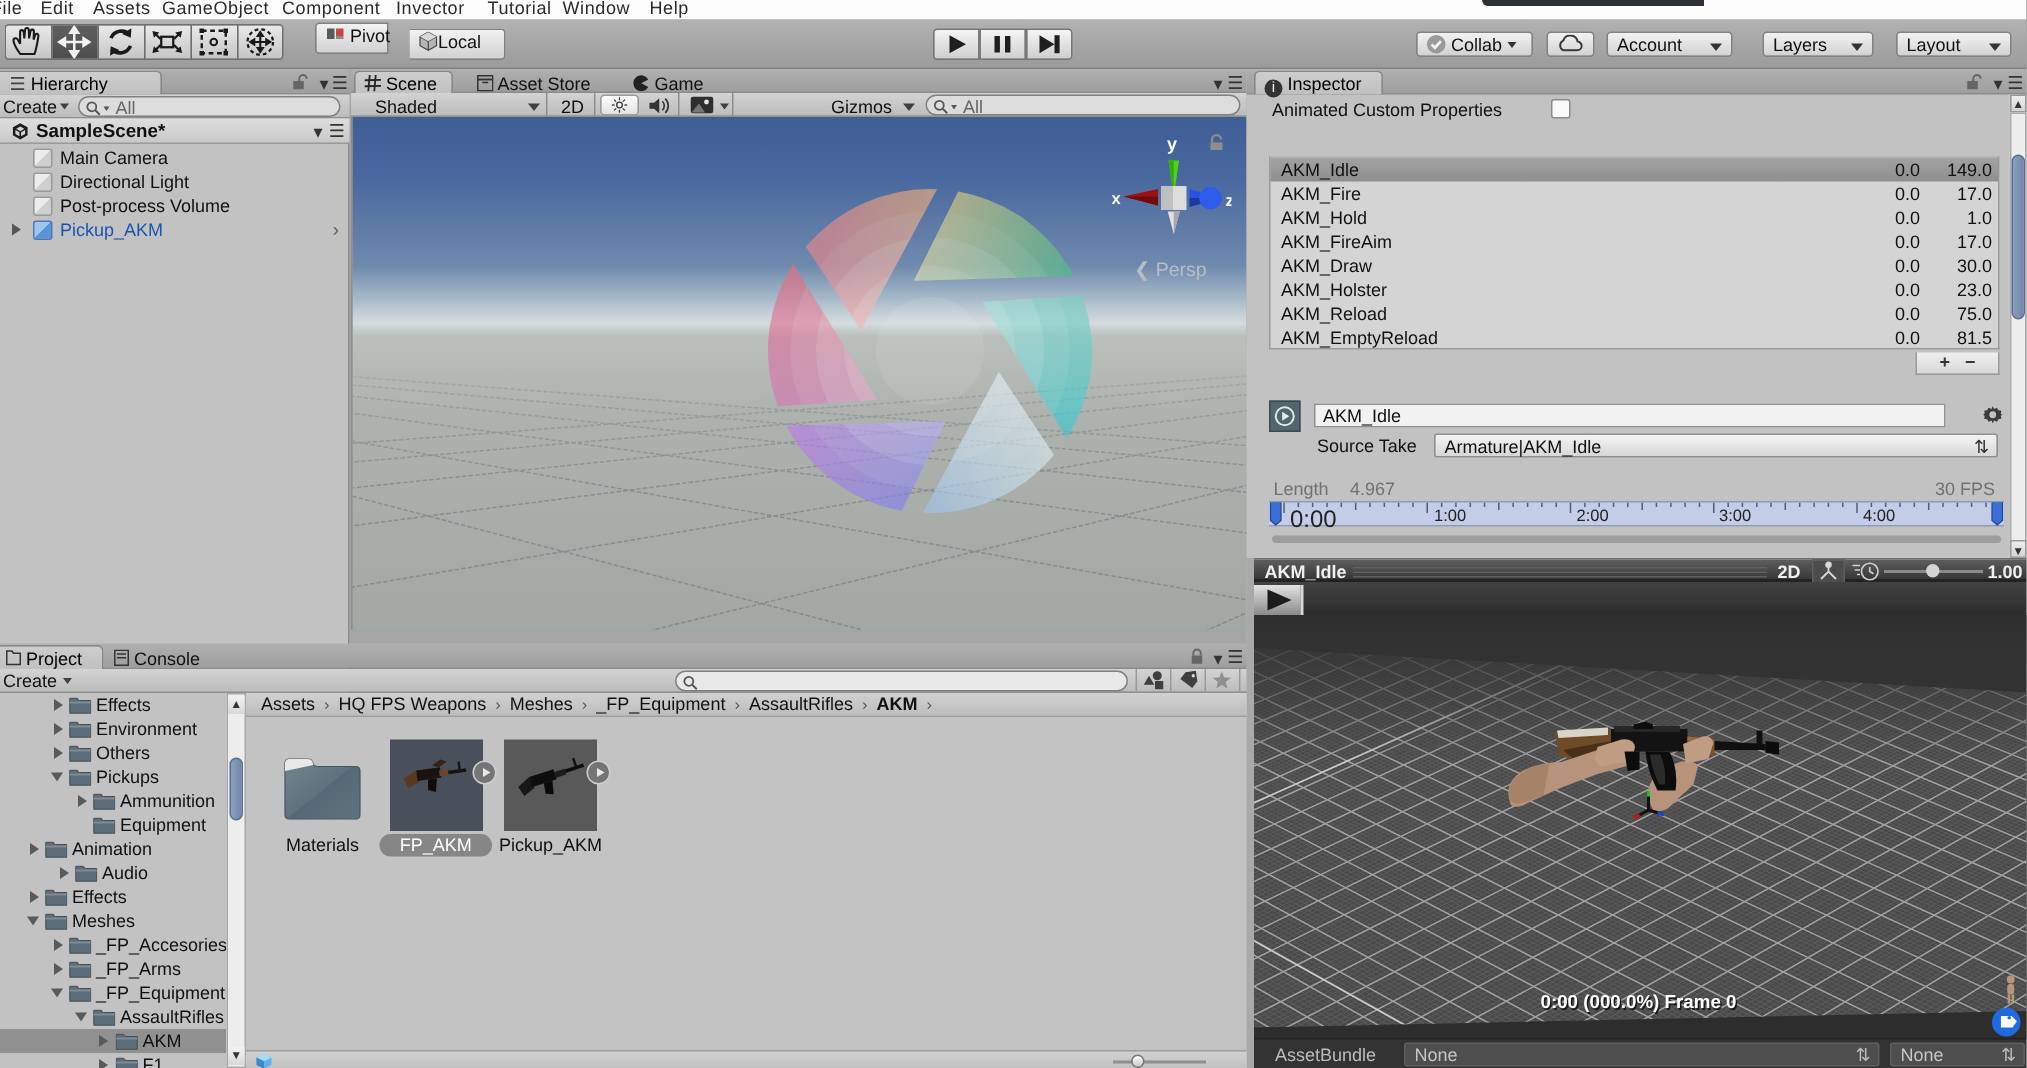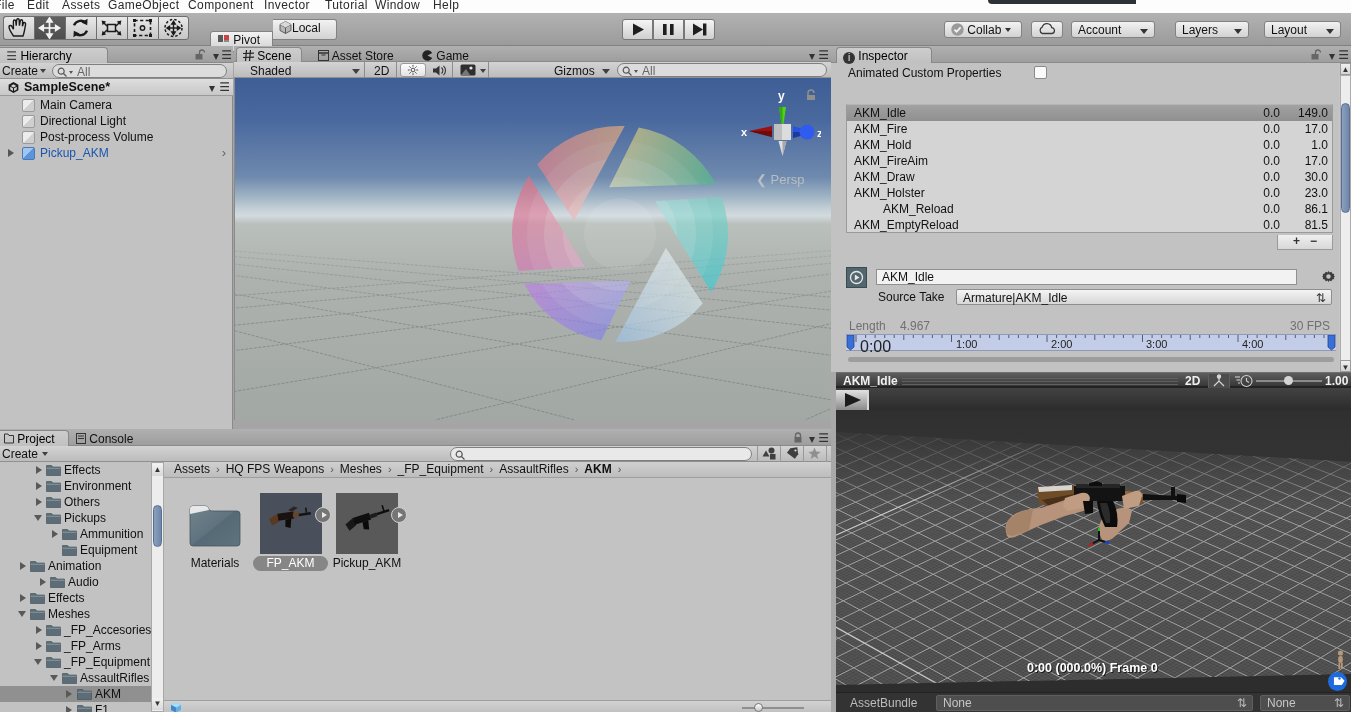--- a/index.html
+++ b/index.html
@@ -92,21 +92,21 @@
         <g stroke="#1a1a1a" stroke-width="1.4" fill="#1a1a1a">
           <line x1="14.5" y1="6" x2="14.5" y2="16"></line>
           <line x1="9.5" y1="11" x2="19.5" y2="11"></line>
           <path d="M14.5 4.4 L12.8 7 L16.2 7 Z"></path>
           <path d="M14.5 17.6 L12.8 15 L16.2 15 Z"></path>
           <path d="M7.9 11 L10.5 9.3 L10.5 12.7 Z"></path>
           <path d="M21.1 11 L18.5 9.3 L18.5 12.7 Z"></path>
         </g>
       </svg></div>
 
- <div class="rbtn" style="left:210px;top:18px;width:63px;height:21px;border-radius:3px 0 0 3px"><svg width="13" height="12" viewBox="0 0 13 12" style="vertical-align:-2px">
+ <div class="rbtn" style="left:210px;top:2px;width:49px;height:21px;border-radius:3px 0 0 3px"><svg width="13" height="12" viewBox="0 0 13 12" style="vertical-align:-2px">
         <rect x="1" y="1" width="5" height="7" fill="#5a5a5a"></rect>
         <rect x="7" y="1" width="5" height="5" fill="#c94444"></rect>
         <rect x="7" y="6" width="5" height="2" fill="#8a8a8a"></rect>
       </svg> Pivot</div>
  <div class="rbtn" style="left:273px;top:6px;width:64px;height:21px;border-radius:0 3px 3px 0;border-left:none"><svg width="13" height="13" viewBox="0 0 13 13" style="vertical-align:-2px">
         <path d="M6.5 0.5 L12 3.5 L12 9.5 L6.5 12.5 L1 9.5 L1 3.5 Z" fill="#b5b5b5" stroke="#444" stroke-width="0.8"></path>
         <path d="M1 3.5 L6.5 6.5 L12 3.5 M6.5 6.5 L6.5 12.5" fill="none" stroke="#444" stroke-width="0.8"></path>
         <path d="M6.5 0.5 L1 3.5 L6.5 6.5 L12 3.5 Z" fill="#d9d9d9"></path>
       </svg>Local</div>
 
@@ -356,21 +356,21 @@
 
 <div class="abs" style="left:831px;top:46px;width:520px;height:666px;background:#c2c2c2">
  <div class="abs tabstrip" style="left:0;top:0;width:520px;height:17px">
    <span style="position:absolute;right:16px;top:3px;color:#333">▾</span>
       <span style="position:absolute;right:2px;top:2px;color:#333">☰</span>
    <svg width="13" height="12" viewBox="0 0 13 12" style="position:absolute;right:28px;top:3px">
         <path d="M5.5 5 L5.5 3.5 a2.5 2.5 0 0 1 5 0" fill="none" stroke="#666" stroke-width="1.3"></path>
         <rect x="1.5" y="5" width="7" height="5.5" fill="#666"></rect>
       </svg>
  </div>
- <div class="tab" style="left:5px;width:96px"><span style="display:inline-block;width:12px;height:12px;border-radius:7px;background:#333;color:#eee;font-size:10px;text-align:center;line-height:12px;vertical-align:-1px">i</span> Inspector</div>
+ <div class="tab" style="left:5px;width:86px"><span style="display:inline-block;width:12px;height:12px;border-radius:7px;background:#333;color:#eee;font-size:10px;text-align:center;line-height:12px;vertical-align:-1px">i</span> Inspector</div>
  <div id="inspbody" class="abs" style="left:0;top:17px;width:508px;height:309px">
  <div class="abs" style="left:17px;top:3px;font-size:12px">Animated Custom Properties</div>
  <div class="abs" style="left:203px;top:3px;width:13px;height:13px;background:#fafafa;border:1px solid #8a8a8a;border-radius:2px"></div>
  <div class="abs" style="left:15px;top:41px;width:487px;height:129px;background:#d4d4d4;border:1px solid #9a9a9a;border-top:1px solid #b5b5b5">
         <div class="row" style="top:0px;background:linear-gradient(#a2a2a2,#8f8f8f);">
           <span style="position:absolute;left:7px">AKM_Idle</span>
           <span style="position:absolute;right:52px;width:40px;text-align:right">0.0</span>
           <span style="position:absolute;right:4px;width:44px;text-align:right">149.0</span>
         </div>
         <div class="row" style="top:16px;">
@@ -391,24 +391,24 @@
         <div class="row" style="top:64px;">
           <span style="position:absolute;left:7px">AKM_Draw</span>
           <span style="position:absolute;right:52px;width:40px;text-align:right">0.0</span>
           <span style="position:absolute;right:4px;width:44px;text-align:right">30.0</span>
         </div>
         <div class="row" style="top:80px;">
           <span style="position:absolute;left:7px">AKM_Holster</span>
           <span style="position:absolute;right:52px;width:40px;text-align:right">0.0</span>
           <span style="position:absolute;right:4px;width:44px;text-align:right">23.0</span>
         </div>
-        <div class="row" style="top:96px;margin-left:29px;">
+        <div class="row" style="top:96px;">
           <span style="position:absolute;left:7px">AKM_Reload</span>
           <span style="position:absolute;right:52px;width:40px;text-align:right">0.0</span>
-          <span style="position:absolute;right:4px;width:44px;text-align:right">86.1</span>
+          <span style="position:absolute;right:4px;width:44px;text-align:right">75.0</span>
         </div>
         <div class="row" style="top:112px;">
           <span style="position:absolute;left:7px">AKM_EmptyReload</span>
           <span style="position:absolute;right:52px;width:40px;text-align:right">0.0</span>
           <span style="position:absolute;right:4px;width:44px;text-align:right">81.5</span>
         </div>
       </div>
  <div class="abs" style="left:446px;top:172px;width:56px;height:15px;background:linear-gradient(#efefef,#d8d8d8);border:1px solid #9a9a9a;border-top:none;text-align:center;line-height:13px;font-weight:bold;color:#333">+&nbsp;&nbsp;&nbsp;−</div>
 
  <div class="abs" style="left:15px;top:204px;width:21px;height:21px;background:#51666d;border:1px solid #3a4a50"><svg width="19" height="19" viewBox="0 0 19 19">

